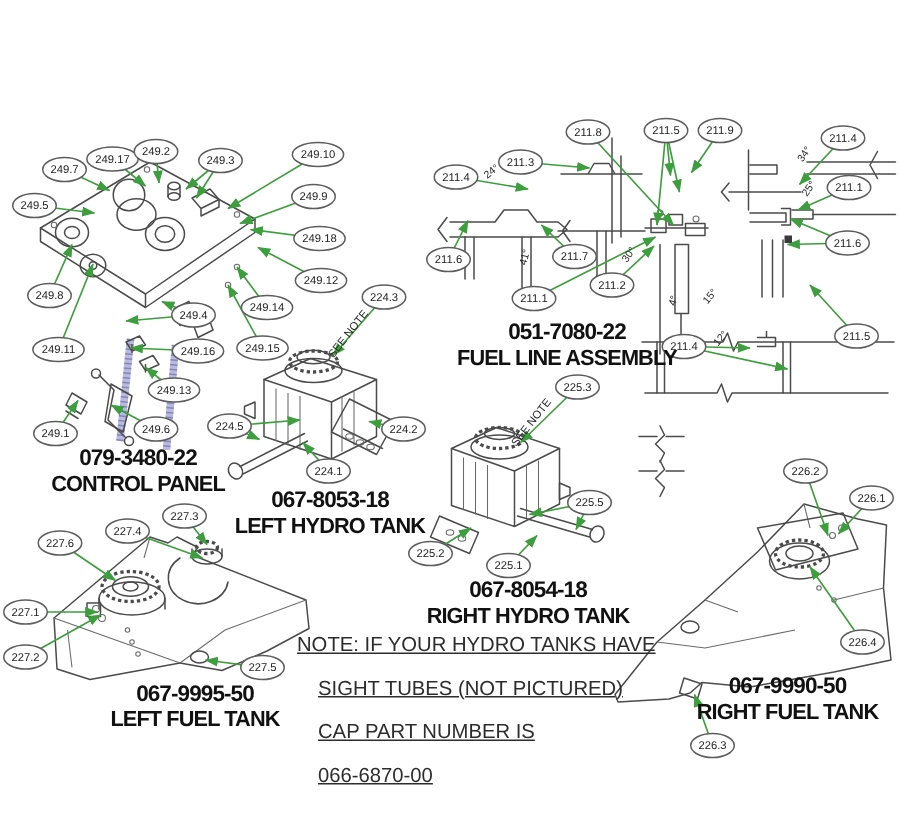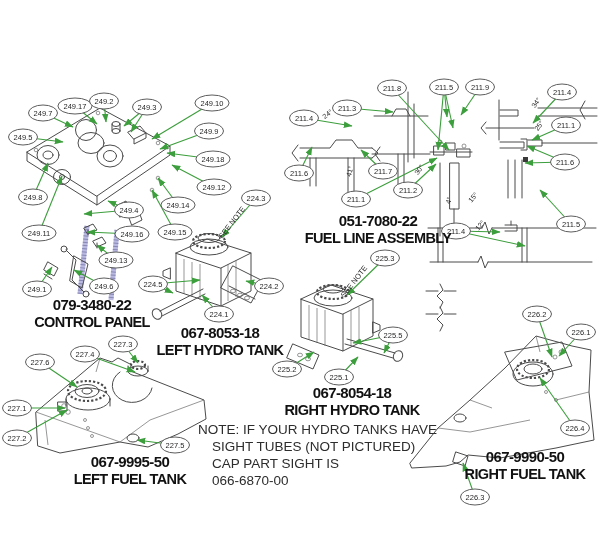--- a/index.html
+++ b/index.html
@@ -16,22 +16,22 @@
   .callout-text{font-family:"Liberation Sans",sans-serif;font-size:7.5px;fill:#1f1f1f;
                 text-anchor:middle;}
   .part-number{font-family:"Liberation Sans",sans-serif;font-size:15px;font-weight:700;
                letter-spacing:-0.6px;fill:#111;text-anchor:middle;}
   .part-name{font-family:"Liberation Sans",sans-serif;font-size:14.5px;font-weight:700;
              letter-spacing:-0.6px;fill:#111;text-anchor:middle;}
   .angle-text{font-family:"Liberation Sans",sans-serif;font-size:7px;fill:#2a2a2a;text-anchor:middle;}
   .seenote-text{font-family:"Liberation Sans",sans-serif;font-size:7.5px;fill:#2a2a2a;text-anchor:middle;}
   #note-block{position:absolute;left:198px;top:421px;width:240px;font-size:13.5px;
               line-height:17px;color:#2d2d2d;}
-  #note-block .note-line{white-space:nowrap;}
-  #note-block .note-line.indent{margin-left:14px;}
+  #note-block .note-line{white-space:nowrap;text-decoration:underline;}
+  #note-block .note-line.indent{margin-left:14px;margin-top:12px;}
 </style>
 </head>
 <body>
 
 <div id="stage">
 
   <svg id="diagram-svg" width="600" height="560" viewBox="0 0 600 560">
     <defs>
       <marker id="arrow" markerWidth="9" markerHeight="7" refX="7.5" refY="3" orient="auto">
         <path d="M0,0 L8,3 L0,6 Z" fill="#3c9e3c"></path>
@@ -353,16 +353,16 @@
         <text x="421" y="171" class="angle-text" transform="rotate(-55 421 171)">30°</text>
         <text x="451" y="201" class="angle-text" transform="rotate(-75 451 201)">4°</text>
         <text x="475" y="199" class="angle-text" transform="rotate(-50 475 199)">15°</text>
         <text x="482" y="227" class="angle-text" transform="rotate(-50 482 227)">12°</text>
       </g>
   </svg>
 
   <div id="note-block">
       <div class="note-line">NOTE: IF YOUR HYDRO TANKS HAVE</div>
       <div class="note-line indent">SIGHT TUBES (NOT PICTURED)</div>
-      <div class="note-line indent">CAP PART SIGHT IS</div>
+      <div class="note-line indent">CAP PART NUMBER IS</div>
       <div class="note-line indent">066-6870-00</div>
     </div>
 </div>
 
 </body></html>

